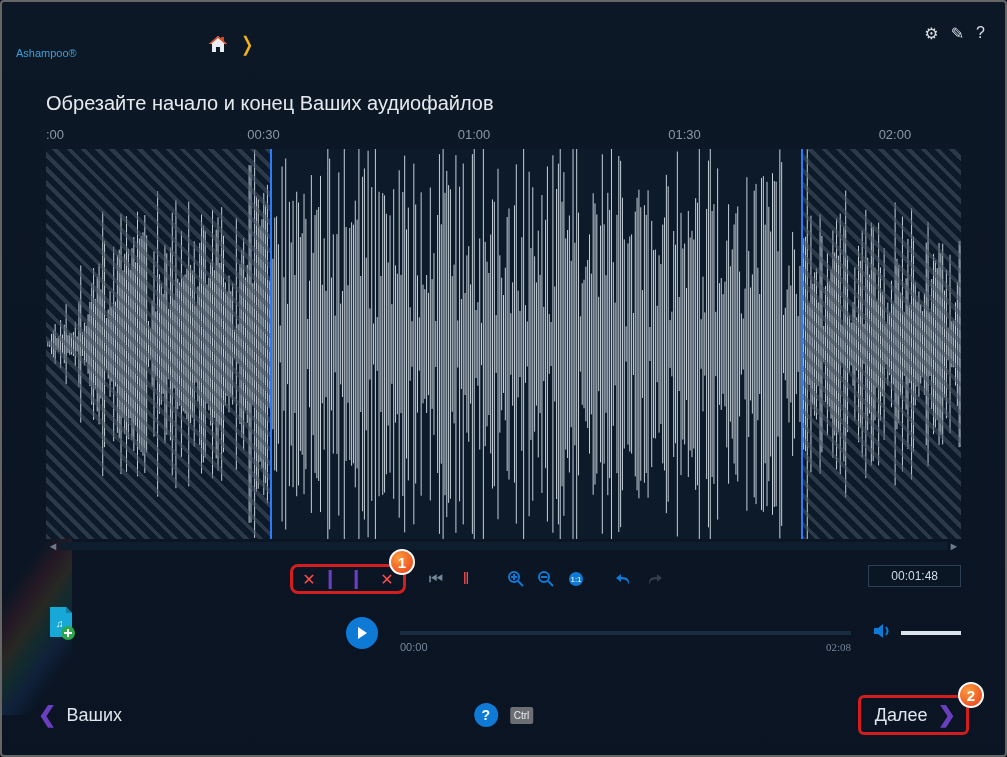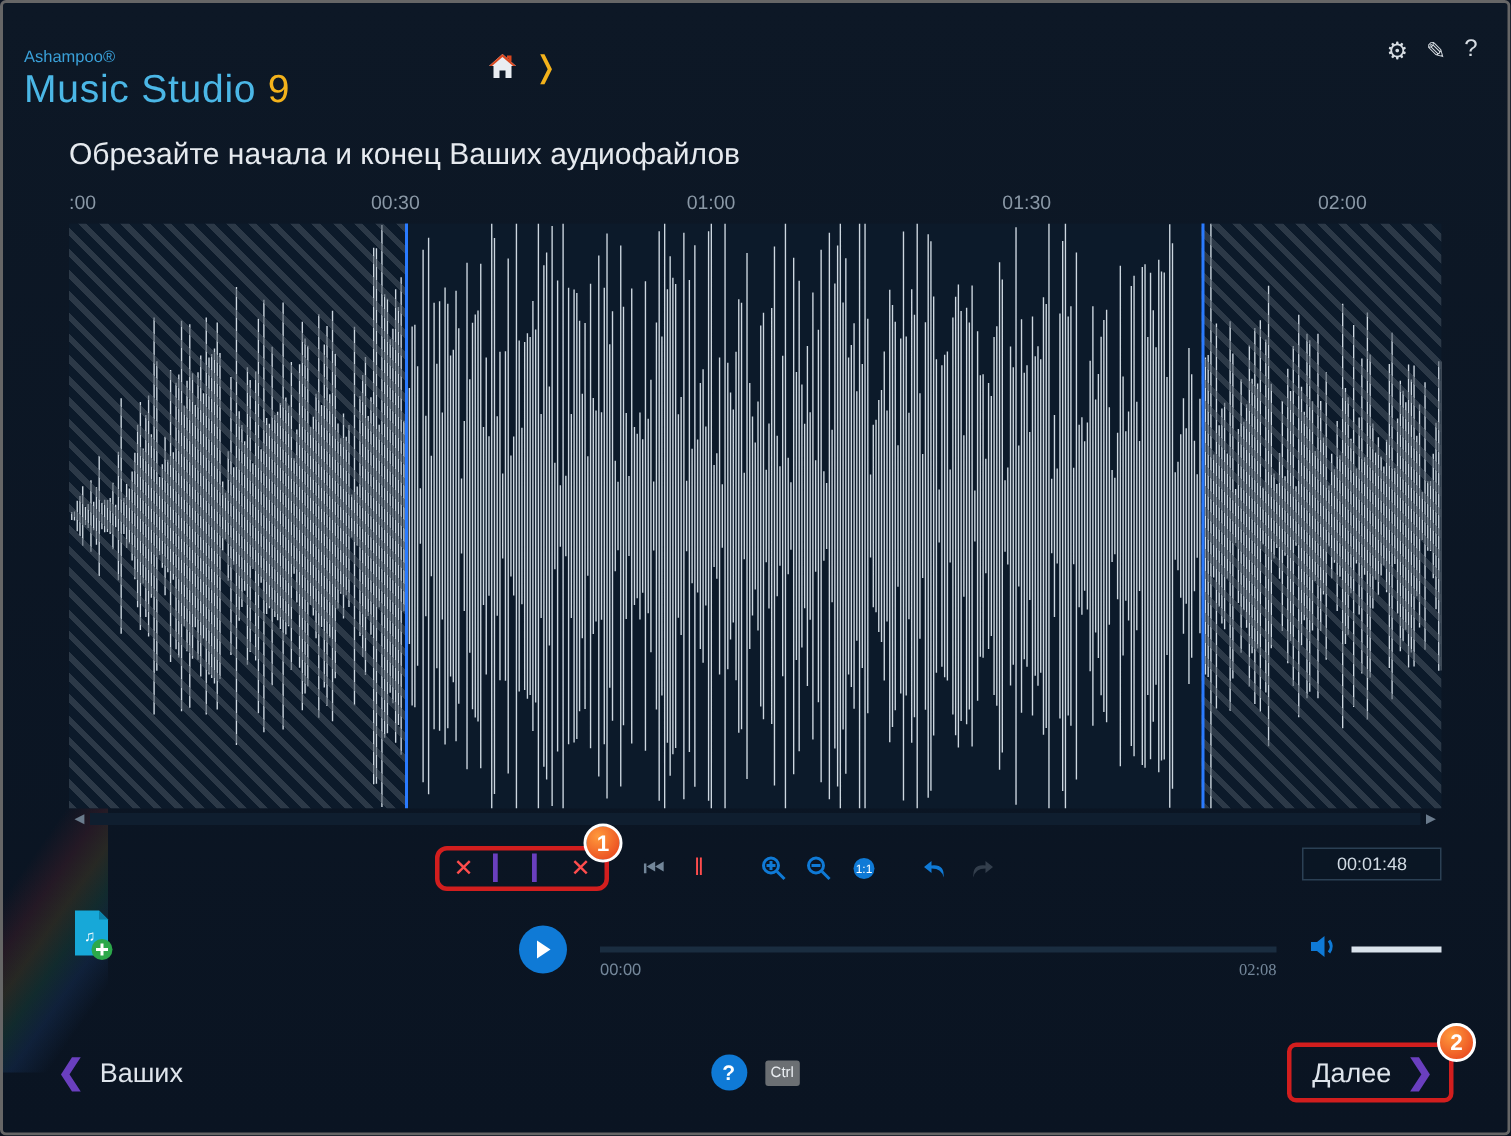--- a/index.html
+++ b/index.html
@@ -78,44 +78,41 @@
 </style>
 </head>
 <body>
 
 <div class="app">
   <div class="rainbow"></div>
 
   <div class="header">
     <div class="logo">
       <span class="logo-top">Ashampoo®</span>
-      <span class="logo-main">
-        <span>Music Studio </span><span class="nine">9</span>
-      </span>
     </div>
     <div class="crumb">
       <span class="home-icon">
         <svg width="22" height="20" viewBox="0 0 22 20">
           <path d="M11 2 L20 10 L17 10 L17 18 L13 18 L13 13 L9 13 L9 18 L5 18 L5 10 L2 10 Z" fill="#e9edf2"></path>
           <path d="M5 10 L11 4 L17 10 L17 18 L5 18 Z" fill="none"></path>
           <path d="M14 4 L16 4 L16 7" stroke="#d9471f" stroke-width="2" fill="none"></path>
           <path d="M11 2 L20 10 L2 10 Z" fill="#d9471f"></path>
           <path d="M11 4 L18 10 L4 10 Z" fill="#e9edf2"></path>
         </svg>
       </span>
       <span class="chevron">❭</span>
     </div>
     <div class="header-icons">
       <span>⚙</span>
       <span>✎</span>
       <span>?</span>
     </div>
   </div>
 
-  <div class="subtitle">Обрезайте начала и конец Ваших аудиофайлов</div>
+  <div class="subtitle">Обрезайте начало и конец Ваших аудиофайлов</div>
 
   <div class="timeline-wrap">
     <div class="ruler">
       <span style="left:0%">:00</span>
       <span style="left:22%">00:30</span>
       <span style="left:45%">01:00</span>
       <span style="left:68%">01:30</span>
       <span style="left:91%">02:00</span>
     </div>
     <div class="wave-area">

